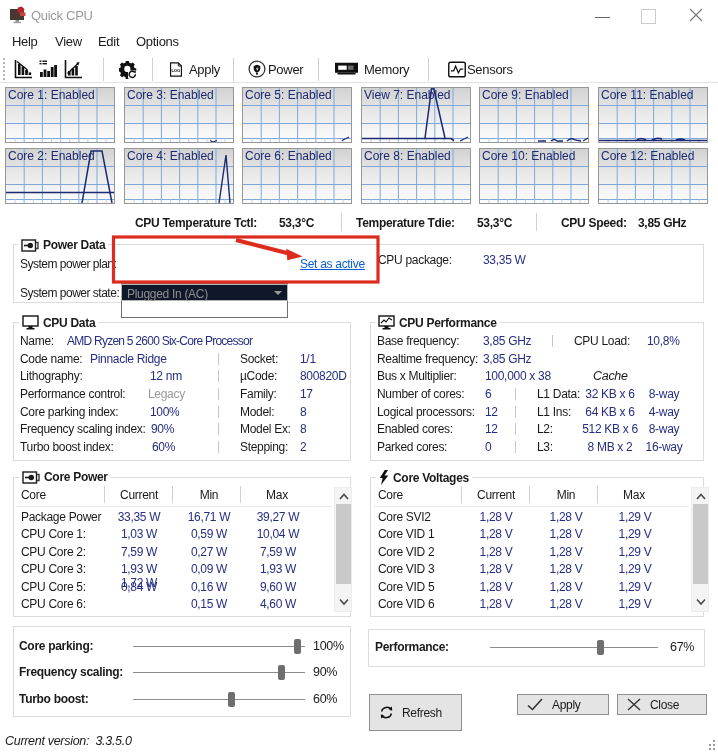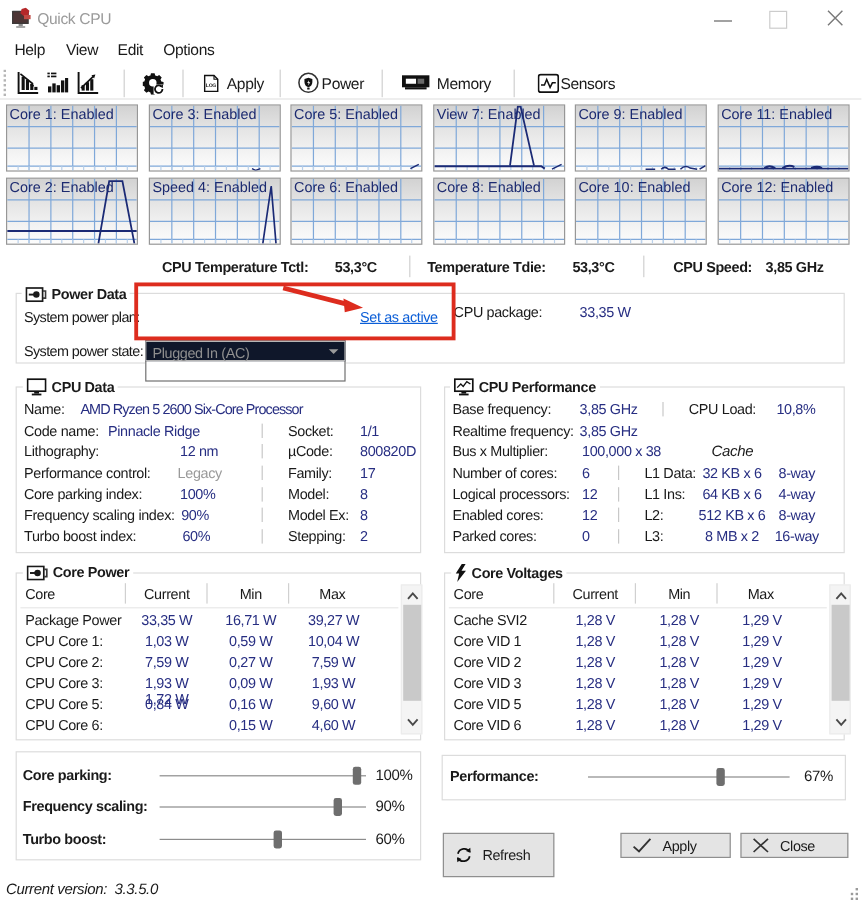--- a/index.html
+++ b/index.html
@@ -215,21 +215,21 @@
       <line x1="45.5" y1="50.5" x2="45.5" y2="54" stroke="#b9d0ea" stroke-width="1"></line>
       <line x1="54.6" y1="50.5" x2="54.6" y2="54" stroke="#b9d0ea" stroke-width="1"></line>
       <line x1="63.7" y1="50.5" x2="63.7" y2="54" stroke="#b9d0ea" stroke-width="1"></line>
       <line x1="72.8" y1="50.5" x2="72.8" y2="54" stroke="#b9d0ea" stroke-width="1"></line>
       <line x1="81.9" y1="50.5" x2="81.9" y2="54" stroke="#b9d0ea" stroke-width="1"></line>
       <line x1="91.0" y1="50.5" x2="91.0" y2="54" stroke="#b9d0ea" stroke-width="1"></line>
       <line x1="100.1" y1="50.5" x2="100.1" y2="54" stroke="#b9d0ea" stroke-width="1"></line>
       <line x1="109.2" y1="50.5" x2="109.2" y2="54" stroke="#b9d0ea" stroke-width="1"></line>
       <path d="M94 54 L101 6 L105 54" stroke="#1b2a75" stroke-width="1.4" fill="none"></path>
     </svg>
-    <div class="ptxt">Speed 4: Enabled</div>
+    <div class="ptxt">Core 4: Enabled</div>
   </div>
 <div class="panel" style="left:242px;top:87px;">
     <svg width="108" height="54" viewBox="0 0 108 54" style="position:absolute;left:0;top:0">
       <line x1="18.2" y1="0" x2="18.2" y2="54" stroke="#7fa8d9" stroke-width="1"></line>
       <line x1="36.4" y1="0" x2="36.4" y2="54" stroke="#7fa8d9" stroke-width="1"></line>
       <line x1="54.6" y1="0" x2="54.6" y2="54" stroke="#7fa8d9" stroke-width="1"></line>
       <line x1="72.8" y1="0" x2="72.8" y2="54" stroke="#7fa8d9" stroke-width="1"></line>
       <line x1="91.0" y1="0" x2="91.0" y2="54" stroke="#7fa8d9" stroke-width="1"></line>
       <line x1="0" y1="17.5" x2="108" y2="17.5" stroke="#7fa8d9" stroke-width="1"></line>
       <line x1="0" y1="35.5" x2="108" y2="35.5" stroke="#7fa8d9" stroke-width="1"></line>
@@ -612,21 +612,21 @@
     <span>Core Voltages</span>
   </div>
 <div class="row" style="left:378px;top:488px;">Core</div>
 <div class="row ctr" style="left:496px;top:488px;">Current</div>
 <div class="row ctr" style="left:566px;top:488px;">Min</div>
 <div class="row ctr" style="left:634px;top:488px;">Max</div>
 <div class="sep" style="left:461px;top:486px;height:17px;"></div>
 <div class="sep" style="left:529px;top:486px;height:17px;"></div>
 <div class="sep" style="left:597px;top:486px;height:17px;"></div>
 <div class="abs" style="left:374px;top:506px;width:315px;height:1px;background:#e8e8e8;"></div>
-<div class="row" style="left:378px;top:510px;">Cache SVI2</div>
+<div class="row" style="left:378px;top:510px;">Core SVI2</div>
 <div class="row blue ctr" style="left:496px;top:510px;">1,28 V</div>
 <div class="row blue ctr" style="left:566px;top:510px;">1,28 V</div>
 <div class="row blue ctr" style="left:635px;top:510px;">1,29 V</div>
 <div class="row" style="left:378px;top:527px;">Core VID 1</div>
 <div class="row blue ctr" style="left:496px;top:527px;">1,28 V</div>
 <div class="row blue ctr" style="left:566px;top:527px;">1,28 V</div>
 <div class="row blue ctr" style="left:635px;top:527px;">1,29 V</div>
 <div class="row" style="left:378px;top:545px;">Core VID 2</div>
 <div class="row blue ctr" style="left:496px;top:545px;">1,28 V</div>
 <div class="row blue ctr" style="left:566px;top:545px;">1,28 V</div>

